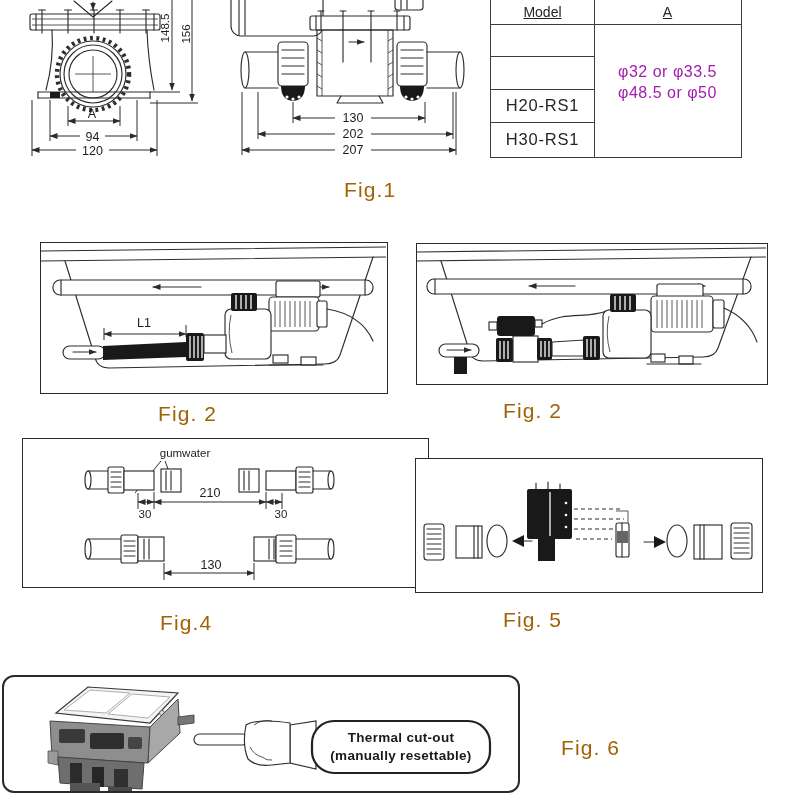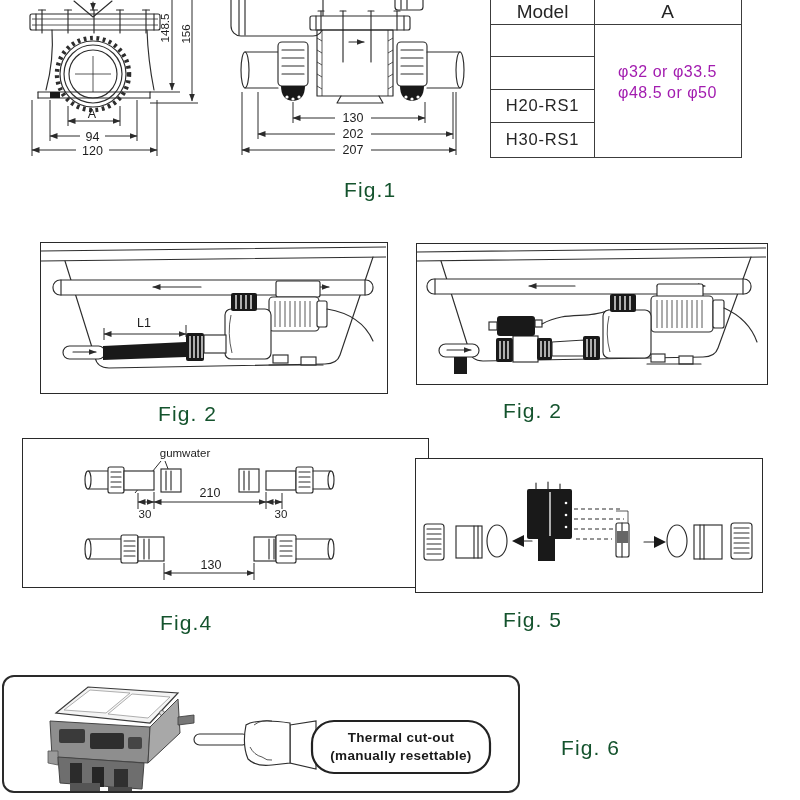--- a/index.html
+++ b/index.html
@@ -1,30 +1,30 @@
 <!DOCTYPE html>
 <html><head>
 <meta charset="utf-8">
 <style>
   * { margin:0; padding:0; box-sizing:border-box; }
   html,body { width:800px; height:800px; background:#fff; overflow:hidden; }
   .page { position:relative; width:800px; height:800px; background:#fff;
           font-family:"Liberation Sans", sans-serif; color:#222; }
   .abs { position:absolute; }
   .fbox { position:absolute; border:1.5px solid #2a2a2a; background:#fff; }
-  .figlab { position:absolute; font-size:21px; color:#14532d; letter-spacing:1.1px; }
+  .figlab { position:absolute; font-size:21px; color:#a16207; letter-spacing:1.1px; }
 
   
   .tbl { position:absolute; left:490px; top:0; width:252px; height:158px;
          border:1.4px solid #3c3c3c; border-top:none; }
   .tbl .vdiv { position:absolute; left:103px; top:0; height:100%; width:0; border-left:1.4px solid #3c3c3c; }
   .tbl .hfull { position:absolute; left:0; top:24px; width:100%; height:0; border-top:1.3px solid #3c3c3c; }
   .tbl .hpart { position:absolute; left:0; width:103px; height:0; border-top:1.3px solid #3c3c3c; }
   .cell { position:absolute; display:flex; align-items:center; justify-content:center; color:#252525; }
-  .hdrtxt { font-size:19px; }
+  .hdrtxt { font-size:14px;text-decoration:underline; }
   .modeltxt { font-size:16.5px; letter-spacing:0.8px; }
   .acell { position:absolute; left:103px; top:24px; width:147px; height:116px;
            display:flex; flex-direction:column; align-items:center; justify-content:center;
            gap:3px; font-size:16px; letter-spacing:0.5px; color:#a21caf; }
 
   
   .s  { fill:none; stroke:#2d2d2d; stroke-width:1.15; stroke-linecap:round; stroke-linejoin:round; }
   .sf { fill:#fff; stroke:#2d2d2d; stroke-width:1.15; }
   .sg { fill:none; stroke:#2d2d2d; stroke-width:0.8; }
   .dk { fill:#191919; stroke:none; }

